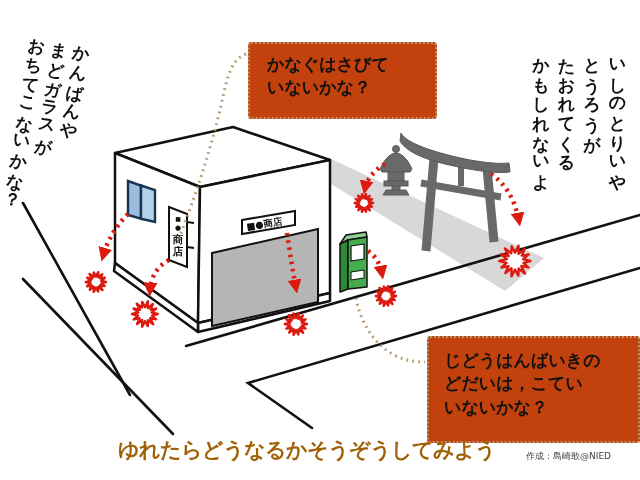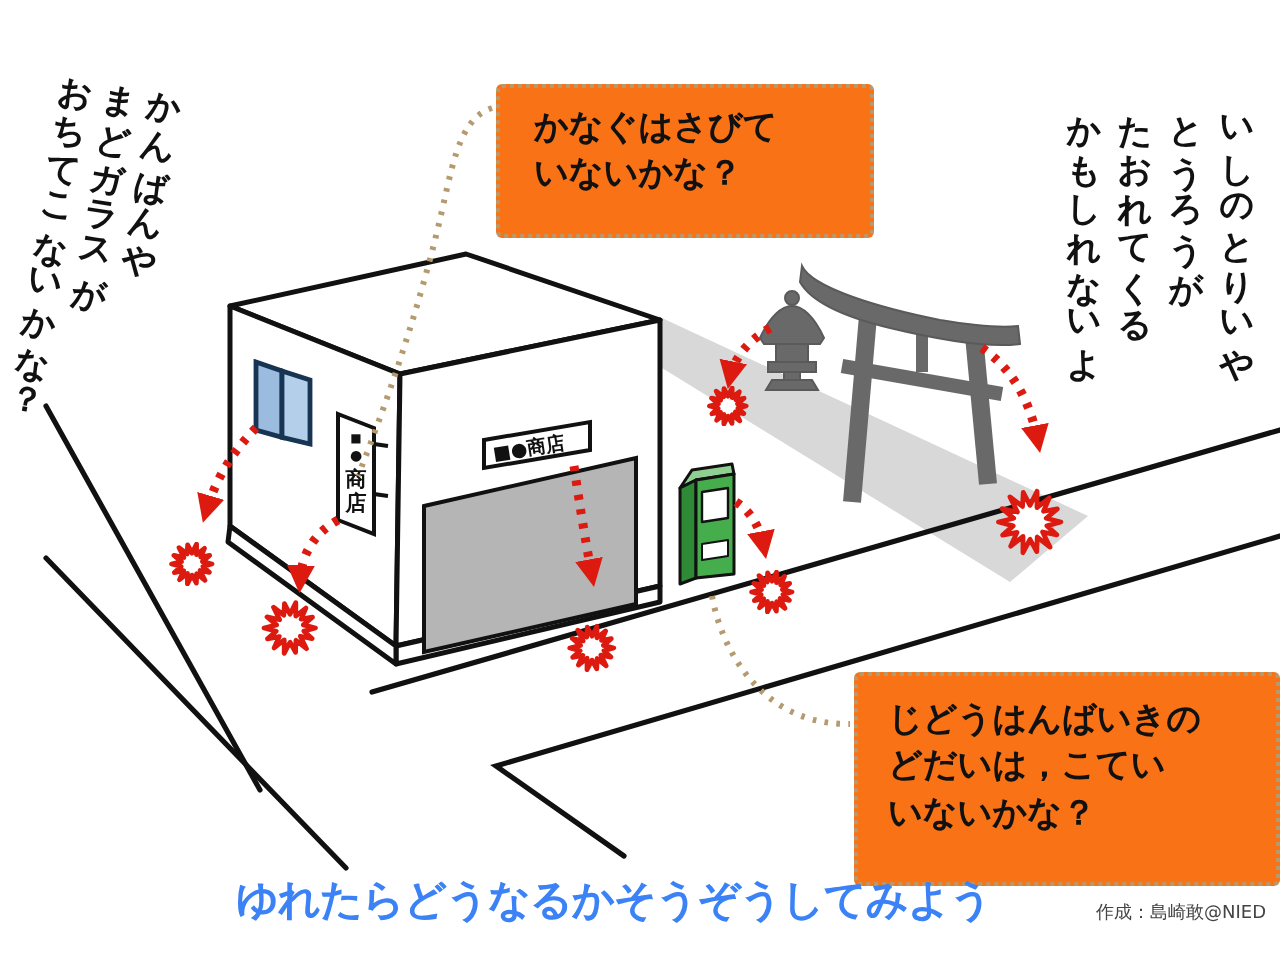--- a/index.html
+++ b/index.html
@@ -4,27 +4,27 @@
 <style>
   html,body{margin:0;padding:0;background:#fff;}
   #stage{position:relative;width:640px;height:480px;background:#ffffff;overflow:hidden;
          font-family:"DejaVu Sans","Liberation Sans",sans-serif;}
   #scene{position:absolute;left:0;top:0;}
   .vtext{position:absolute;writing-mode:vertical-rl;text-orientation:upright;
          white-space:pre-line;font-weight:bold;color:#111;}
   .vtext.left{left:28px;top:36px;font-size:17px;line-height:1.32;
          transform:rotate(9deg);transform-origin:top right;}
   .vtext.right{left:528px;top:46px;font-size:17px;line-height:1.5;}
-  .bubble{position:absolute;background:#f97316;border:2px dotted #b59a70;border-radius:3px;
+  .bubble{position:absolute;background:#c2410c;border:2px dotted #b59a70;border-radius:3px;
          white-space:pre-line;font-weight:bold;color:#111;font-size:17px;line-height:1.38;}
   .bubble.kanagu{left:248px;top:42px;width:168px;height:64px;padding:9px 0 0 17px;}
   .bubble.jihanki{left:427px;top:336px;width:194px;height:92px;padding:11px 0 0 15px;}
-  .title{position:absolute;left:118px;top:436px;font-size:21px;font-weight:bold;color:#3b82f6;
+  .title{position:absolute;left:118px;top:436px;font-size:21px;font-weight:bold;color:#a16207;
          letter-spacing:-0.5px;}
-  .credit{position:absolute;left:526px;top:450px;font-size:9px;color:#444;margin-left:22px;}
+  .credit{position:absolute;left:526px;top:450px;font-size:9px;color:#444;}
 </style>
 </head>
 <body>
 
 <div id="stage">
 
   <svg id="scene" width="640" height="480" viewBox="0 0 640 480">
     <defs>
       <symbol id="burst" viewBox="-55 -55 110 110">
         <polygon points="50,0 27.3,6.2 43.3,20.8 20.3,16.2 32.4,40.7 11.7,24.3 10.9,47.8 0,28 -11.4,49.7 -11.3,23.4 -31.2,39.1 -21.1,16.8 -44.2,21.3 -27.3,6.3 -51,0 -26.3,-6 -45.1,-21.7 -20.3,-16.2 -32.4,-40.7 -12.1,-25.2 -10.9,-47.8 0,-27 11.4,-49.7 11.3,-23.4 31.2,-39.1 21.9,-17.4 44.2,-21.3 26.3,-6" fill="#ffffff" stroke="#dc1a10" stroke-width="2.4" stroke-linejoin="round" vector-effect="non-scaling-stroke"></polygon>

